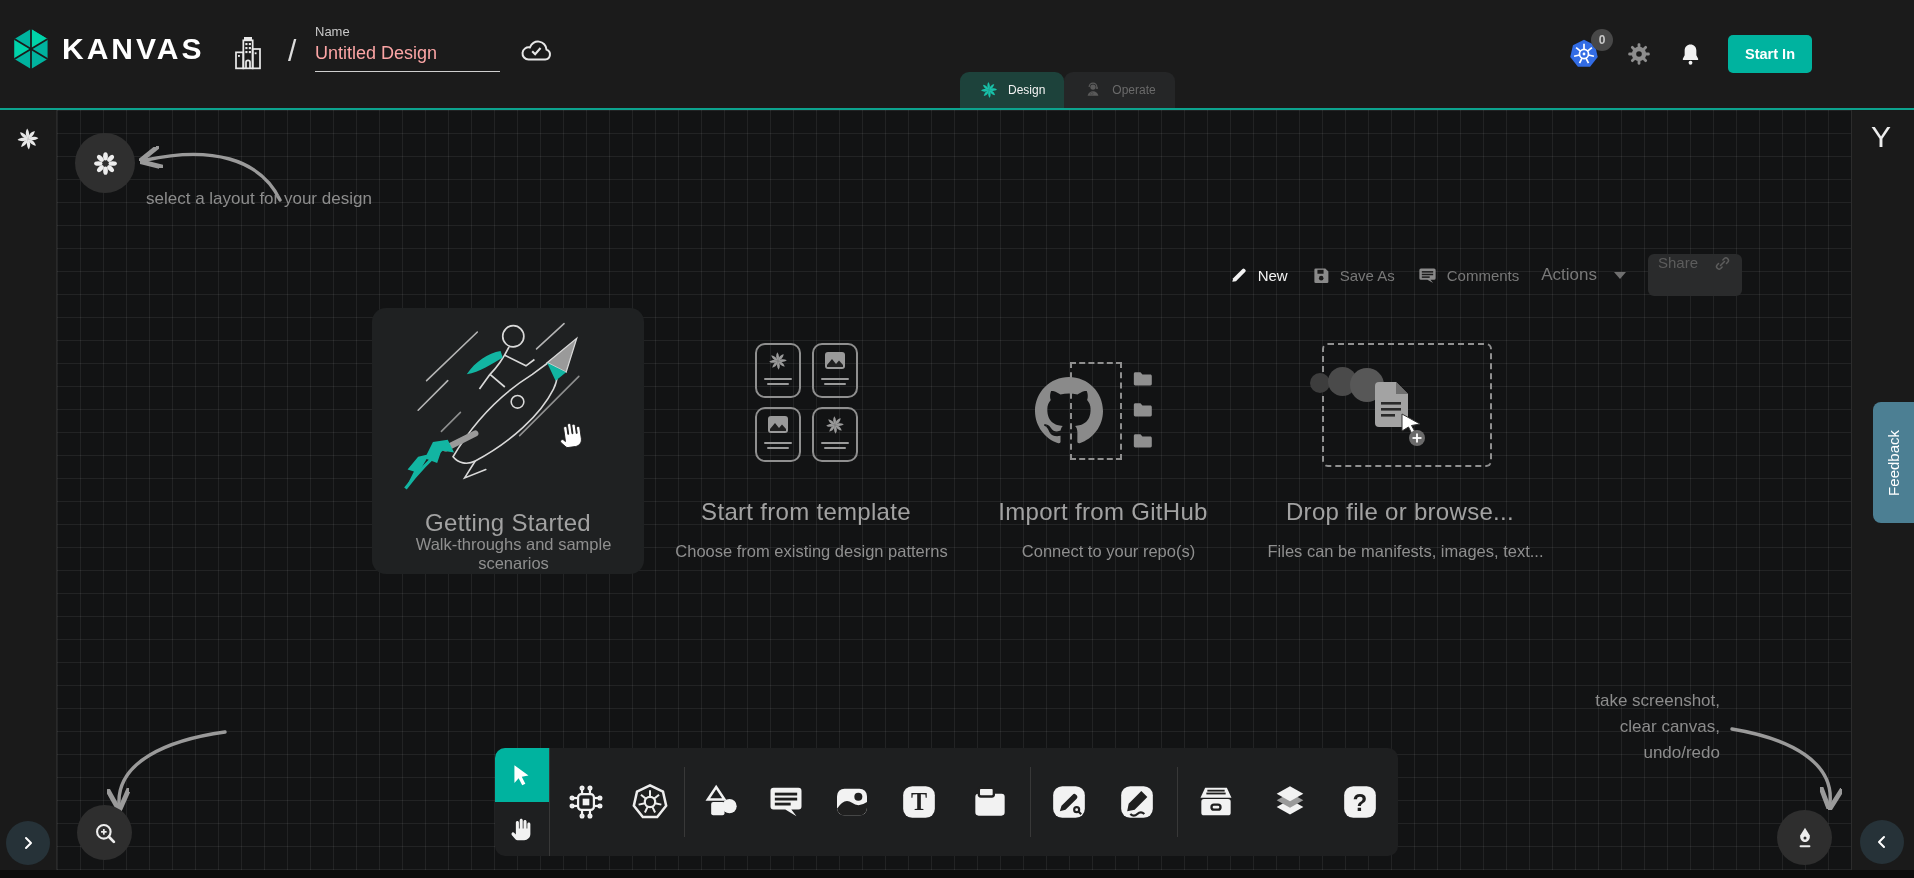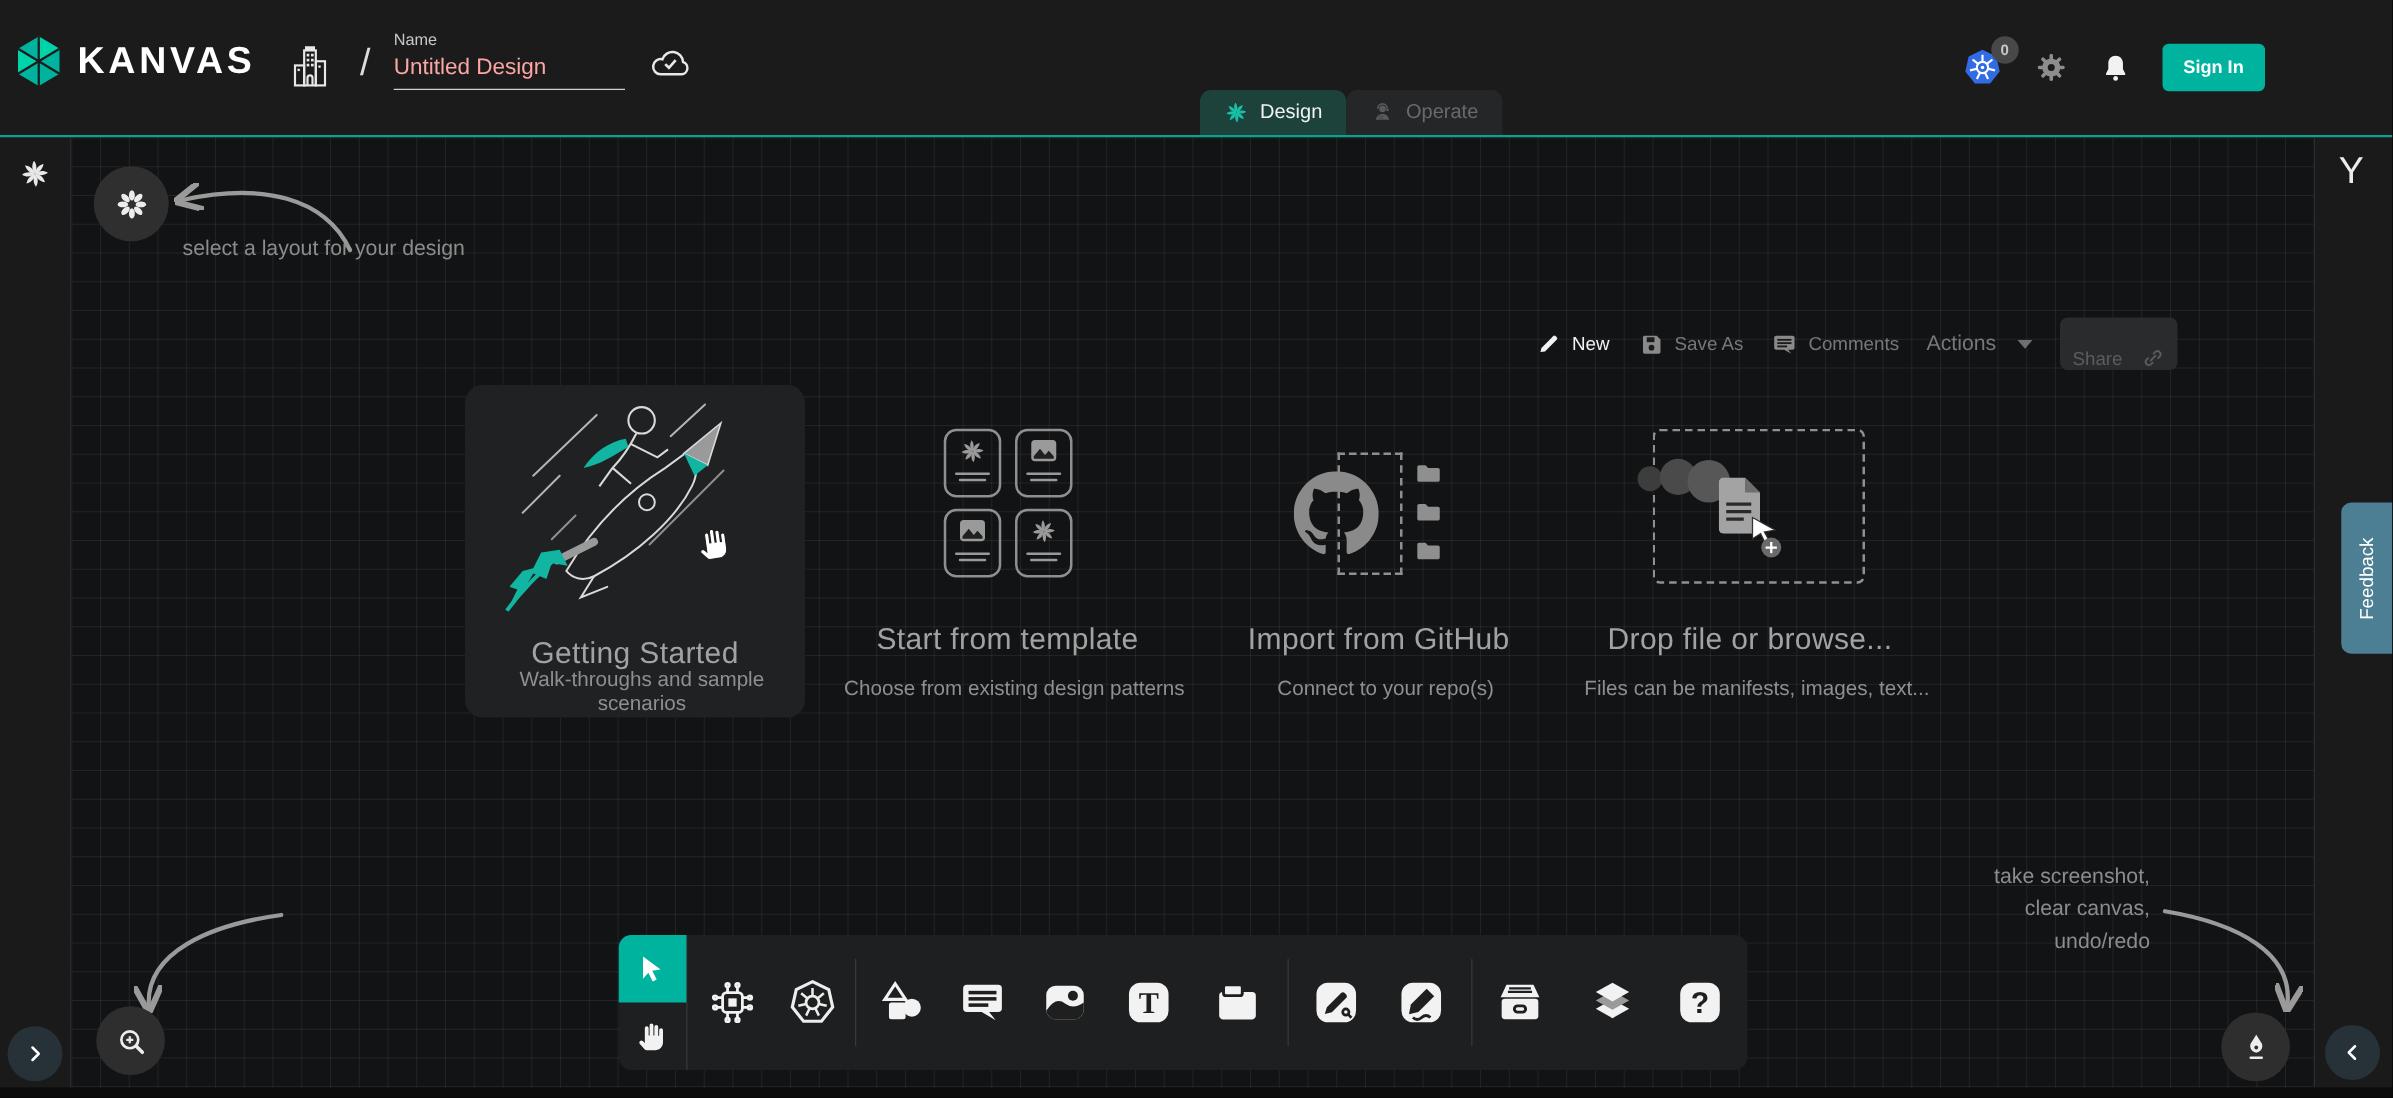--- a/index.html
+++ b/index.html
@@ -16,21 +16,21 @@
   .slash { position:absolute; left:288px; top:34px; color:#ddd; font-size:30px; font-weight:300; }
   .name-field { position:absolute; left:315px; top:24px; }
   .name-label { display:block; color:#c9c9c9; font-size:13px; margin-bottom:4px; }
   .name-input { background:transparent; border:none; border-bottom:1px solid #cfcfcf;
     width:185px; color:#fca5a5; font-size:18px; padding:0 0 7px 0; outline:none;
     font-family:"Liberation Sans", sans-serif; }
   .cloud-icon { position:absolute; left:519px; top:36px; }
 
   .tabs { position:absolute; left:960px; bottom:0; display:flex; }
   .tab { height:36px; display:flex; align-items:center; gap:9px; padding:0 19px;
-    border-radius:9px 9px 0 0; font-size:16px;margin-top:20px; }
+    border-radius:9px 9px 0 0; font-size:12px;margin-top:20px; }
   .tab-design { background:#1d423b; color:#f2f2f2; }
   .tab-operate { background:#252627; color:#6a6a6a; }
   .pin-teal { color:#19c0a8; } .pin-gray { color:#9a9a9a; } .pin-white { color:#e8e8e8; }
 
   .header-right { position:absolute; right:102px; top:0; height:108px; display:flex; align-items:center; gap:24px; }
   .k8s-chip { position:relative; width:34px; height:34px; }
   .badge { position:absolute; right:-12px; top:-8px; width:22px; height:22px; border-radius:50%;
     background:#484848; color:#c9c9c9; font-size:12px; font-weight:bold;
     display:flex; align-items:center; justify-content:center; }
   .signin { background:#00B39F; color:#fff; border:none; border-radius:5px;
@@ -53,21 +53,21 @@
     background-size:23px 23px; }
 
   
   .canvas-toolbar { position:absolute; top:143px; right:109px; height:44px;
     display:flex; align-items:center; gap:22px; }
   .ct-item { display:flex; align-items:center; gap:9px; font-size:15px; color:#787878; }
   .ct-item.bright { color:#f2f2f2; }
   .caret-down { width:0; height:0; border-left:6px solid transparent; border-right:6px solid transparent;
     border-top:7px solid #6f6f6f; margin-left:8px; }
   .share-btn { width:94px; height:42px; background:#2a2b2c; border-radius:6px;
-    display:flex; align-items:flex-end; justify-content:center; gap:15px;
+    display:flex; align-items:flex-start; justify-content:center; gap:15px;
     color:#5c5c5c; font-size:15px; }
 
   
   .hint { color:#8c8c8c; font-size:17px; line-height:26px; }
   .hint-layout { position:absolute; left:89px; top:76px; }
   .hint-bl { position:absolute; left:123px; top:580px; }
   .hint-br { position:absolute; right:131px; top:578px; text-align:right; }
   .flower-btn { position:absolute; left:18px; top:23px; width:60px; height:60px; border-radius:50%;
     background:#2f2f2f; display:flex; align-items:center; justify-content:center; }
 
@@ -256,21 +256,21 @@
           <rect x="10.8" y="2.8" width="2.4" height="4.4" rx="1" transform="rotate(270 12 12)"></rect>
           <rect x="10.8" y="2.8" width="2.4" height="4.4" rx="1" transform="rotate(315 12 12)"></rect>
           <circle cx="12" cy="12" r="6.2"></circle>
         </g>
         <circle cx="12" cy="12" r="2.4" fill="#1b1b1b"></circle>
       </svg>
       <svg width="27" height="27" viewBox="0 0 24 24">
         <path d="M12 3.2c-3 0-5.2 2.2-5.2 5.2v4.2L5.2 15.8v1h13.6v-1l-1.6-3.2V8.4c0-3-2.2-5.2-5.2-5.2z" fill="#f2f2f2"></path>
         <circle cx="12" cy="19.3" r="1.7" fill="#f2f2f2"></circle>
       </svg>
-      <button class="signin">Sign In</button>
+      <button class="signin">Start In</button>
     </div>
   </div>
 
   <div class="left-rail">
     <div class="rail-logo">
       <svg class="pin-white" width="26" height="26" viewBox="0 0 24 24">
           <use href="#pinwheel"></use>
         </svg>
     </div>
   </div>

